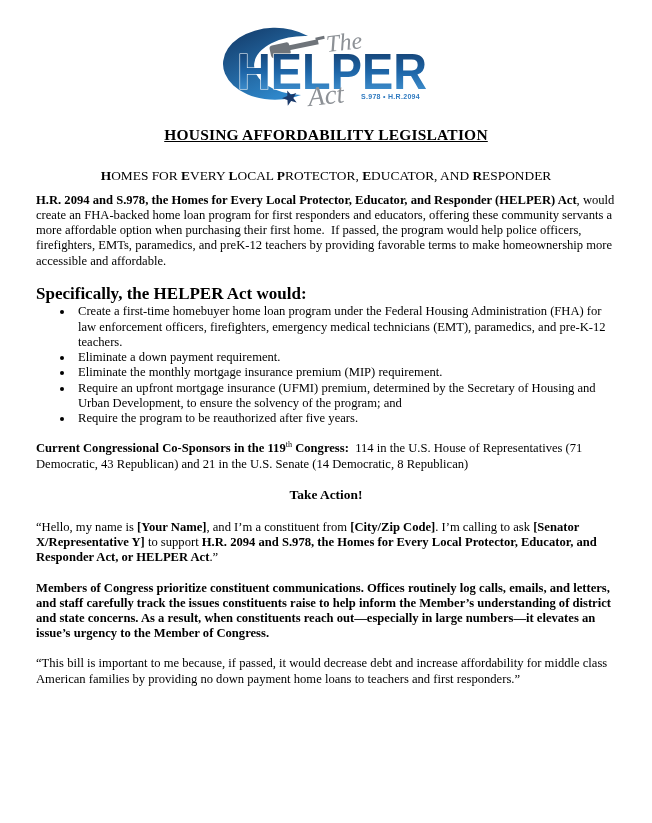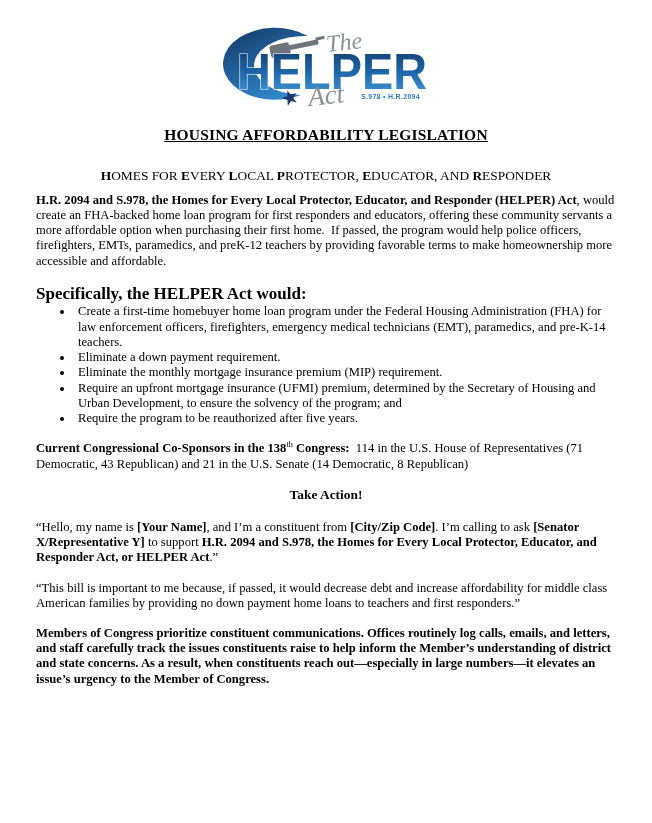--- a/index.html
+++ b/index.html
@@ -66,31 +66,31 @@
   </div>
 
   <h1 class="doc-title">HOUSING AFFORDABILITY LEGISLATION</h1>
 
   <div class="subtitle"><span style="font-weight: bold;">H</span><span>OMES FOR </span><span style="font-weight: bold;">E</span><span>VERY </span><span style="font-weight: bold;">L</span><span>OCAL </span><span style="font-weight: bold;">P</span><span>ROTECTOR, </span><span style="font-weight: bold;">E</span><span>DUCATOR, AND </span><span style="font-weight: bold;">R</span><span>ESPONDER</span></div>
 
   <p class="body"><span style="font-weight: bold;">H.R. 2094 and S.978, the Homes for Every Local Protector, Educator, and Responder (HELPER) Act</span><span>, would create an FHA-backed home loan program for first responders and educators, offering these community servants a more affordable option when purchasing their first home.&nbsp; If passed, the program would help police officers, firefighters, EMTs, paramedics, and preK-12 teachers by providing favorable terms to make homeownership more accessible and affordable.</span></p>
 
   <p class="spec-heading">Specifically, the HELPER Act would:</p>
   <ul class="bullets">
-      <li>Create a first-time homebuyer home loan program under the Federal Housing Administration (FHA) for law enforcement officers, firefighters, emergency medical technicians (EMT), paramedics, and pre-K-14 teachers.</li>
+      <li>Create a first-time homebuyer home loan program under the Federal Housing Administration (FHA) for law enforcement officers, firefighters, emergency medical technicians (EMT), paramedics, and pre-K-12 teachers.</li>
       <li>Eliminate a down payment requirement.</li>
       <li>Eliminate the monthly mortgage insurance premium (MIP) requirement.</li>
       <li>Require an upfront mortgage insurance (UFMI) premium, determined by the Secretary of Housing and Urban Development, to ensure the solvency of the program; and</li>
       <li>Require the program to be reauthorized after five years.</li>
     </ul>
 
-  <p class="body"><span style="font-weight: bold;">Current Congressional Co-Sponsors in the 138</span><sup style="font-weight: normal;">th</sup><span style="font-weight: bold;"> Congress:</span><span>&nbsp; 114 in the U.S. House of Representatives (71 Democratic, 43 Republican) and 21 in the U.S. Senate (14 Democratic, 8 Republican)</span></p>
+  <p class="body"><span style="font-weight: bold;">Current Congressional Co-Sponsors in the 119</span><sup style="font-weight: normal;">th</sup><span style="font-weight: bold;"> Congress:</span><span>&nbsp; 114 in the U.S. House of Representatives (71 Democratic, 43 Republican) and 21 in the U.S. Senate (14 Democratic, 8 Republican)</span></p>
 
   <h2 class="take-action">Take Action!</h2>
 
 
   <p class="body"><span>“Hello, my name is </span><span style="font-weight: bold;">[Your Name]</span><span>, and I’m a constituent from </span><span style="font-weight: bold;">[City/Zip Code]</span><span>. I’m calling to ask </span><span style="font-weight: bold;">[Senator X/Representative Y]</span><span> to support </span><span style="font-weight: bold;">H.R. 2094 and S.978, the Homes for Every Local Protector, Educator, and Responder Act, or HELPER Act</span><span>.”</span></p>
 
+  <p class="body closing">Members of Congress prioritize constituent communications. Offices routinely log calls, emails, and letters, and staff carefully track the issues constituents raise to help inform the Member’s understanding of district and state concerns. As a result, when constituents reach out—especially in large numbers—it elevates an issue’s urgency to the Member of Congress.</p>
+
   <p class="body">“This bill is important to me because, if passed, it would decrease debt and increase affordability for middle class American families by providing no down payment home loans to teachers and first responders.”</p>
-
-  <p class="body closing">Members of Congress prioritize constituent communications. Offices routinely log calls, emails, and letters, and staff carefully track the issues constituents raise to help inform the Member’s understanding of district and state concerns. As a result, when constituents reach out—especially in large numbers—it elevates an issue’s urgency to the Member of Congress.</p>
 
 </div>
 
 </body></html>

